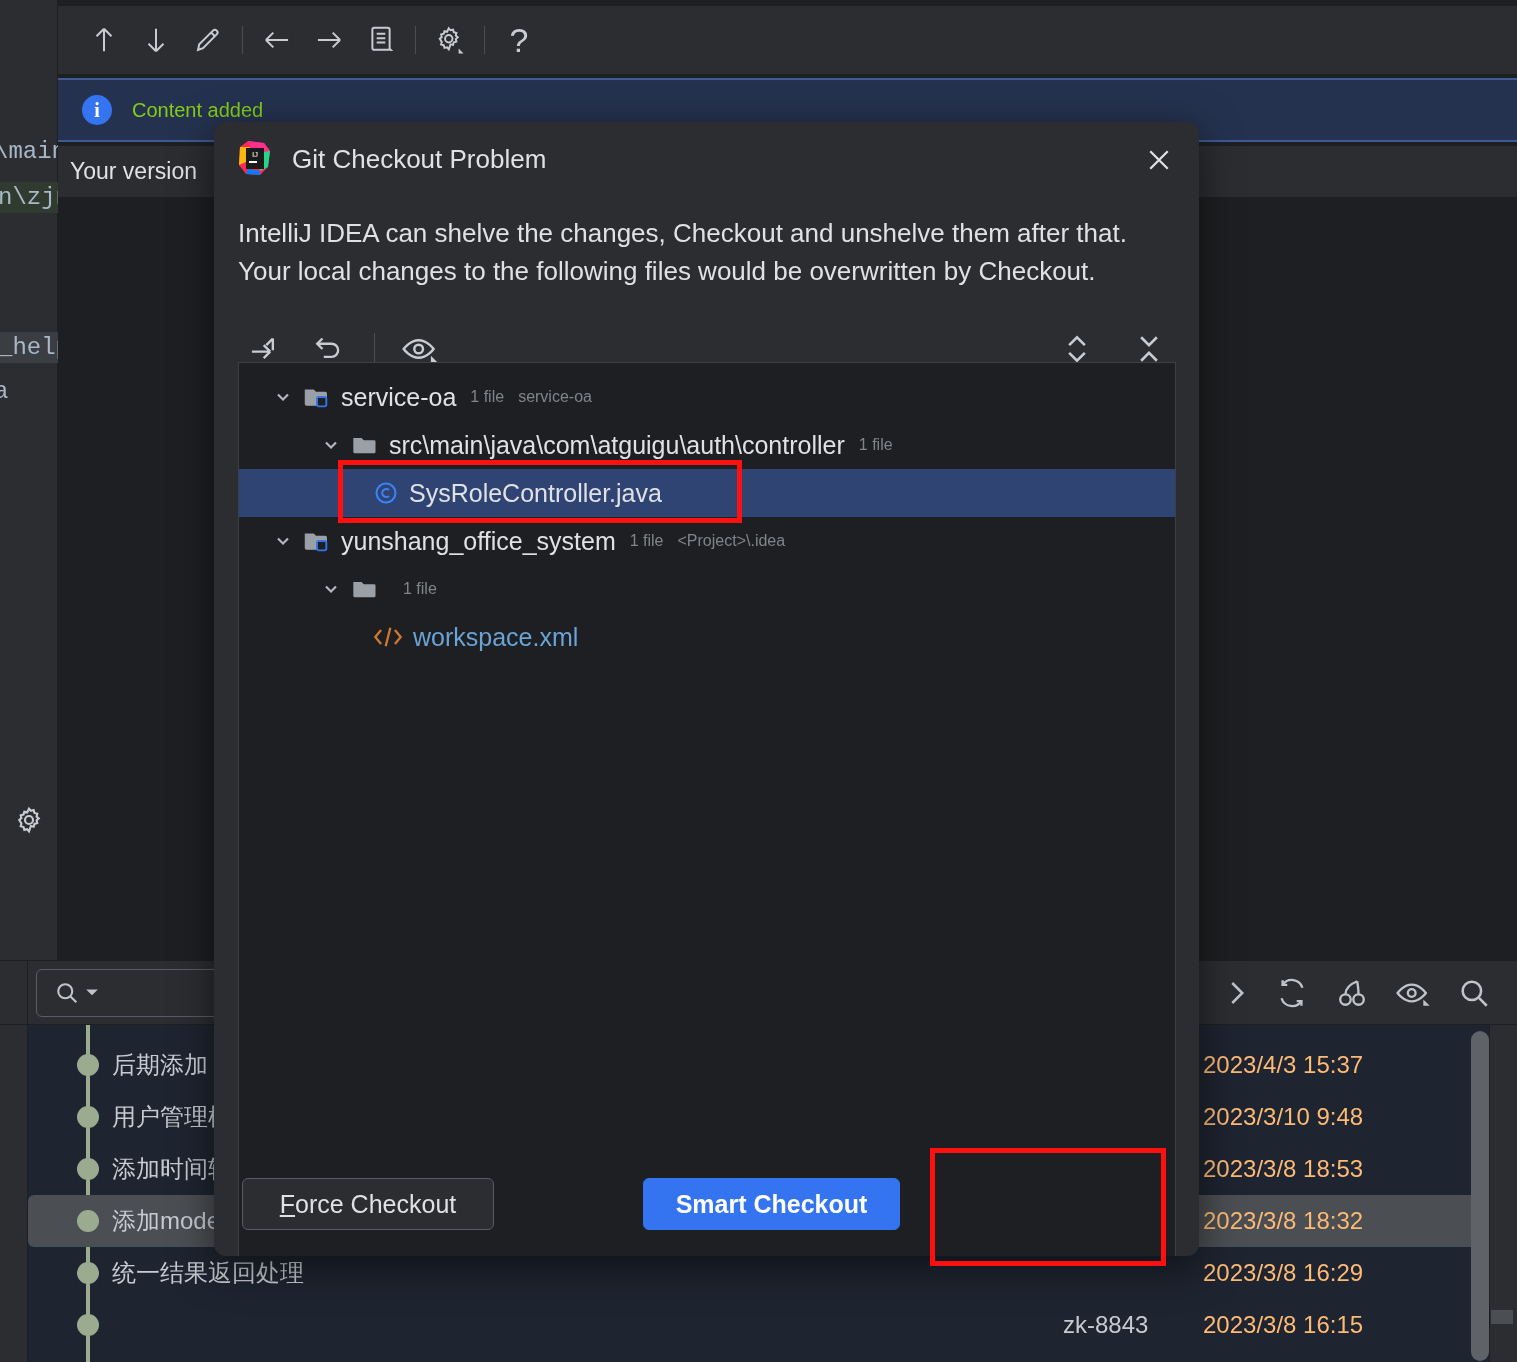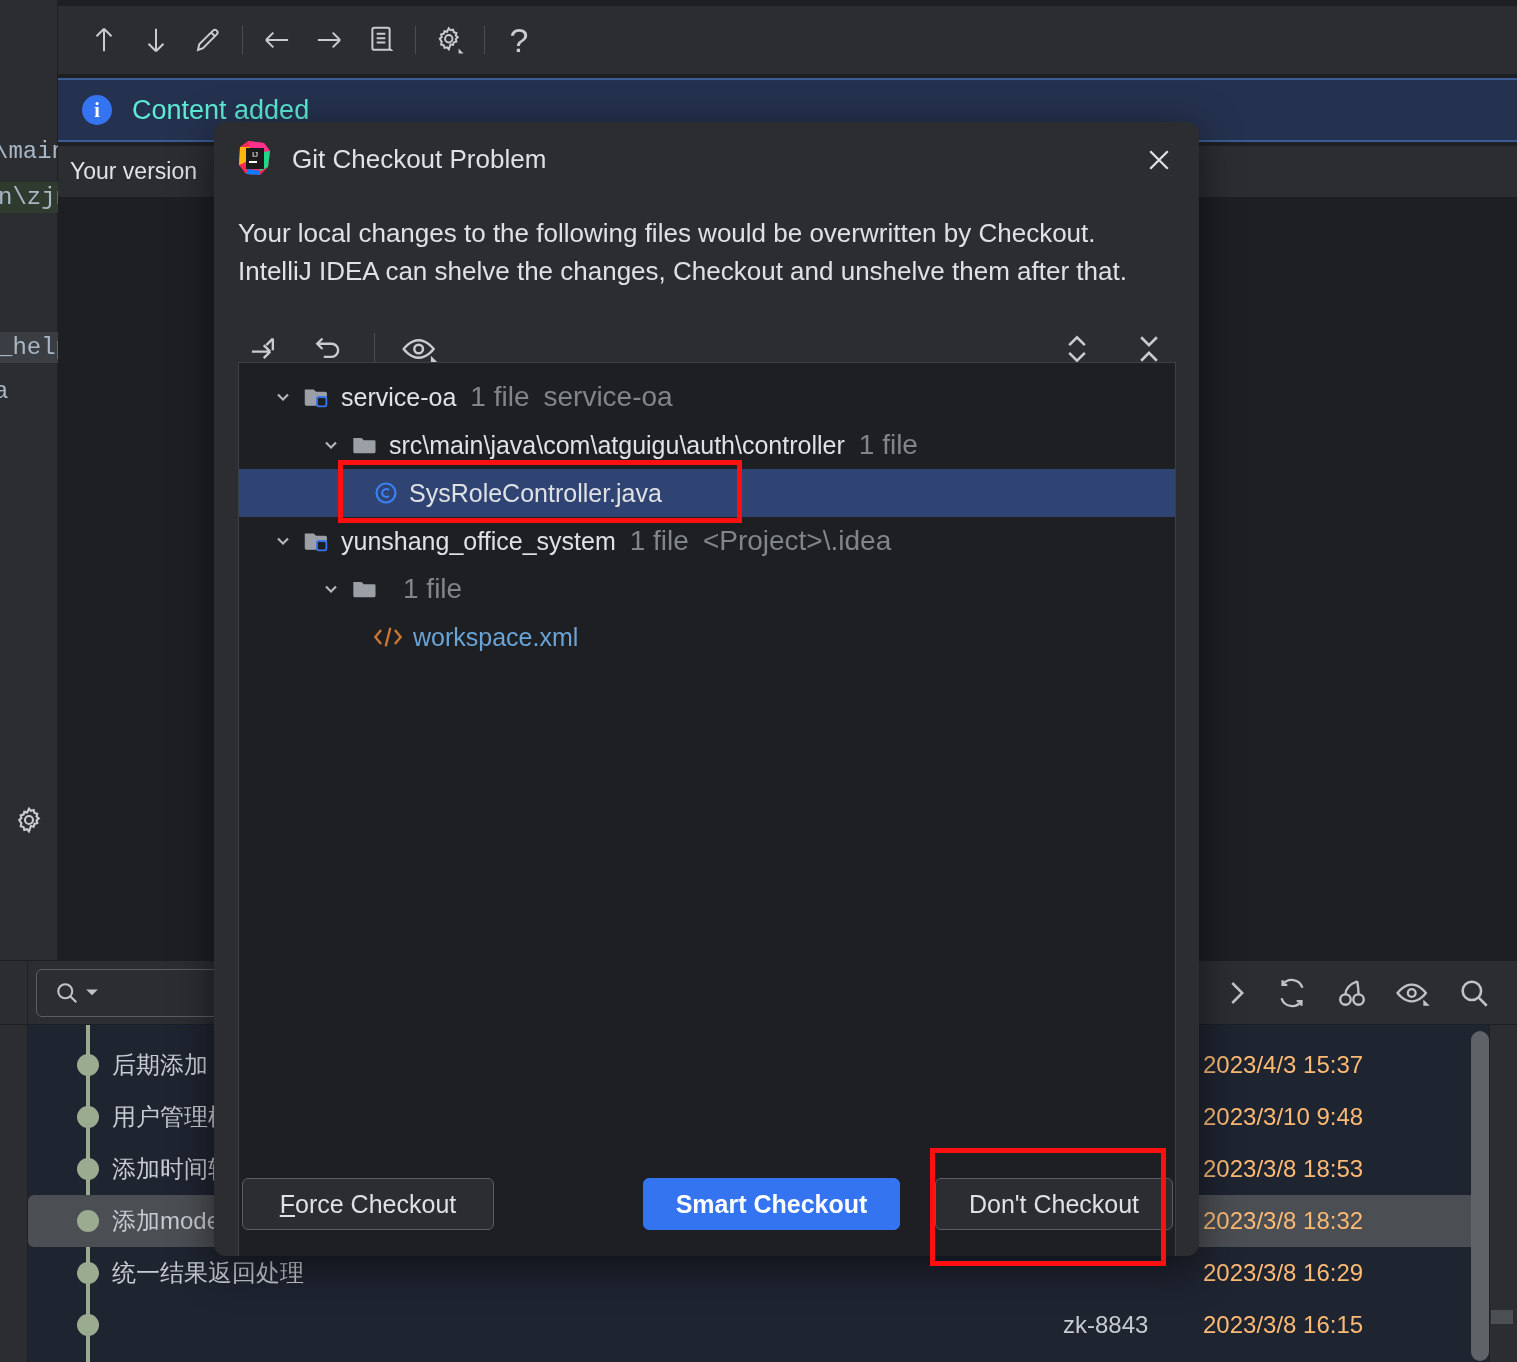--- a/index.html
+++ b/index.html
@@ -42,21 +42,21 @@
     border-top: 2px solid #3c5c94;
     border-bottom: 2px solid #3c5c94;
     display: flex; align-items: center; padding-left: 24px; gap: 20px;
   }
   .info-icon {
     width: 30px; height: 30px; border-radius: 50%; background: #3574f0;
     color: #fff; font-weight: bold; font-size: 20px;
     display:flex; align-items:center; justify-content:center;
     font-family: "Liberation Serif", serif;
   }
-  .info-text { color: #5eead4; font-size: 27px; }
+  .info-text { color: #84cc16; font-size: 20px; }
 
   .version-row {
     position: absolute; left: 58px; top: 146px; right: 0; height: 52px;
     background: #2b2d30; color: #dfe1e5; font-size: 23px;
     display: flex; align-items: center; padding-left: 12px;
     border-bottom: 1px solid #1e1f22;
   }
   .editor-body {
     position: absolute; left: 58px; top: 198px; right: 0; bottom: 402px;
     background: #1e1f22;
@@ -147,21 +147,21 @@
   .tree-box {
     position: absolute; left: 24px; top: 240px; width: 938px; height: 930px;
     background: #1e1f22; border: 1px solid #3c3f43; padding-left: 40px;
   }
   .tnode {
     position: absolute; left: 0; right: 0; height: 48px;
     display: flex; align-items: center; color: #dfe1e5; font-size: 25px; white-space: nowrap;
   }
   .tnode.sel { background: #2f4473; }
   .chev { width: 28px; display: flex; align-items: center; justify-content: center; color: #b4b8bd; }
-  .dim { color: #808589; margin-left: 14px; font-size: 28px; }
+  .dim { color: #808589; margin-left: 14px; font-size: 16px; }
   .fname-xml { color: #6aa3d5; }
   .fname-java { color: #dfe1e5; }
 
   .dlg-buttons {
     position: absolute; left: 0; bottom: 0; width: 100%; height: 96px;
   }
   .btn {
     position: absolute; height: 52px; border-radius: 6px;
     display: flex; align-items: center; justify-content: center;
     font-size: 25px; border: 1px solid #5a5d63; background: #2b2d30; color: #dfe1e5;
@@ -366,22 +366,22 @@
       </svg>
       <div class="dlg-title-text">Git Checkout Problem</div>
       <div class="dlg-close">
         <svg width="30" height="30" viewBox="0 0 24 24" fill="none" stroke="#dfe1e5" stroke-width="1.8">
             <path d="M5 5l14 14M19 5L5 19"></path>
           </svg>
       </div>
     </div>
 
     <div class="dlg-msg">
+      <div>IntelliJ IDEA can shelve the changes, Checkout and unshelve them after that.</div>
       <div>Your local changes to the following files would be overwritten by Checkout.</div>
-      <div>IntelliJ IDEA can shelve the changes, Checkout and unshelve them after that.</div>
     </div>
 
     <div class="tree-toolbar">
       <div class="tt-btn">
         <svg width="34" height="34" viewBox="0 0 26 26" fill="none" stroke="#c8ccd0" stroke-width="1.8">
           <path d="M3 17h14M17 17l-5-5M17 17l-5 5" transform="translate(0,-2)"></path>
           <path d="M20 4l-5 5M20 4v9" transform="translate(-1,1)"></path>
         </svg>
       </div>
       <div class="tt-btn">
@@ -502,20 +502,19 @@
           </div>
         </div>
     </div>
 
     <div class="dlg-buttons">
       <div class="btn btn-force">
         <span class="mnem">F</span>
           <span>orce Checkout</span>
       </div>
       <div class="btn primary btn-smart">Smart Checkout</div>
-      <div class="btn btn-dont">Don't Checkout</div>
     </div>
   </div>
 
   <div class="redbox redbox-file"></div>
   <div class="redbox redbox-dont"></div>
 
 </div>
 
 </body></html>

